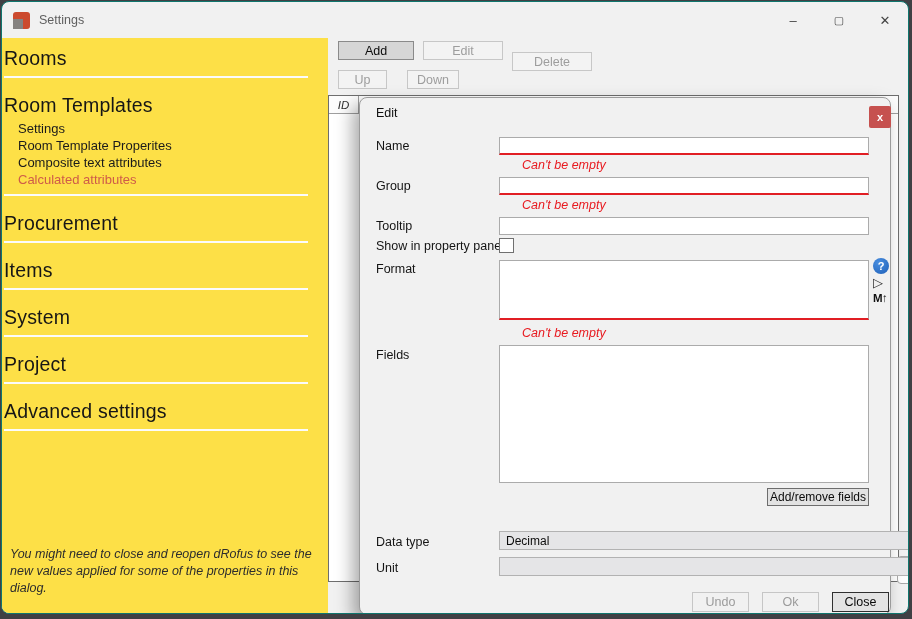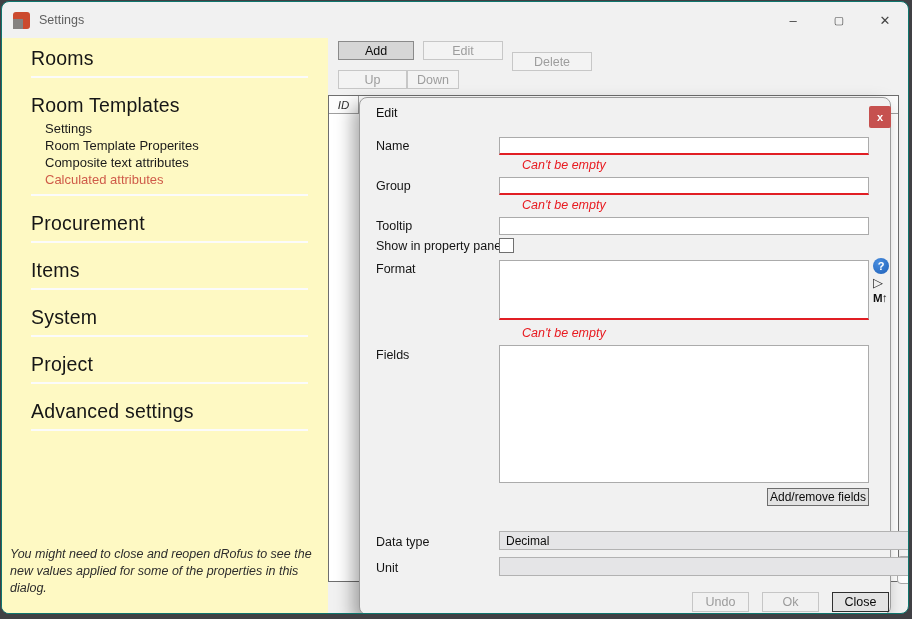--- a/index.html
+++ b/index.html
@@ -14,38 +14,38 @@
   .app-icon { width:17px; height:17px; position:relative; margin-left:11px; }
   .app-icon .red { position:absolute; inset:0; background:#cc4a2e; border-radius:3px; }
   .app-icon .gray { position:absolute; left:0; bottom:0; width:10px; height:10px; background:#858280; }
   .title-text { margin-left:9px; font-size:12.5px; color:#5f5f5f; }
   .win-controls { position:absolute; right:0; top:0; height:36px; display:flex; }
   .win-btn { width:46px; height:36px; display:flex; align-items:center; justify-content:center;
              color:#444; font-size:13px; }
   .win-btn.max { font-size:11px; }
 
   
-  .sidebar { position:absolute; left:0; top:36px; bottom:0; width:326px; background:#fef9c3; padding:6px 20px 0 29px; }
+  .sidebar { position:absolute; left:0; top:36px; bottom:0; width:326px; background:#fde047; padding:6px 20px 0 2px; }
   .section { border-bottom:2px solid #fbfbfb; padding:3px 0 6px 0; margin-bottom:13px; }
   .section h2 { font-size:19.5px; font-weight:400; color:#161616; letter-spacing:.2px; }
   .subitems { margin-top:3px; padding-left:14px; }
   .subitem { font-size:13px; color:#1b1b1b; line-height:17px; }
   .subitem.selected { color:#cf5b49; }
   .sidebar-note { position:absolute; left:8px; right:12px; bottom:16px;
                   font-size:12.5px; font-style:italic; color:#2d2d2d; line-height:1.35; }
 
   
   .btn { display:inline-flex; align-items:center; justify-content:center;
          font-size:12.5px; border:1px solid #c7c7c7; background:#f3f3f3; color:#9d9d9d; }
   .btn.enabled { background:#d6d6d6; border-color:#8a8a8a; color:#0c0c0c; }
   .toolbar-btn { position:absolute; height:19px; }
   .add-btn    { left:336px; top:39px;  width:76px; }
   .edit-btn   { left:421px; top:39px;  width:80px; }
   .delete-btn { left:510px; top:39px;  width:80px;margin-top:11px; }
-  .up-btn     { left:336px; top:68px;  width:69px; }
+  .up-btn     { left:336px; top:68px;  width:49px; }
   .down-btn   { left:405px; top:68px;  width:52px; }
 
   .table { position:absolute; left:326px; top:93px; width:571px; height:487px;
            background:#ffffff; border:1px solid #6e6e6e; }
   .table-header { height:18px; border-bottom:1px solid #9e9e9e; display:flex; background:#fcfcfc; }
   .th-id { width:30px; height:100%; border-right:1px solid #9e9e9e; display:flex;
            align-items:center; justify-content:center; font-size:11.5px; color:#2e2e2e;font-style:italic; }
 
   .main-close-peek { position:absolute; left:895px; top:554px; width:46px; height:28px;
                      background:#fdfdfd; border:1px solid #a9a9a9; border-radius:4px; }

